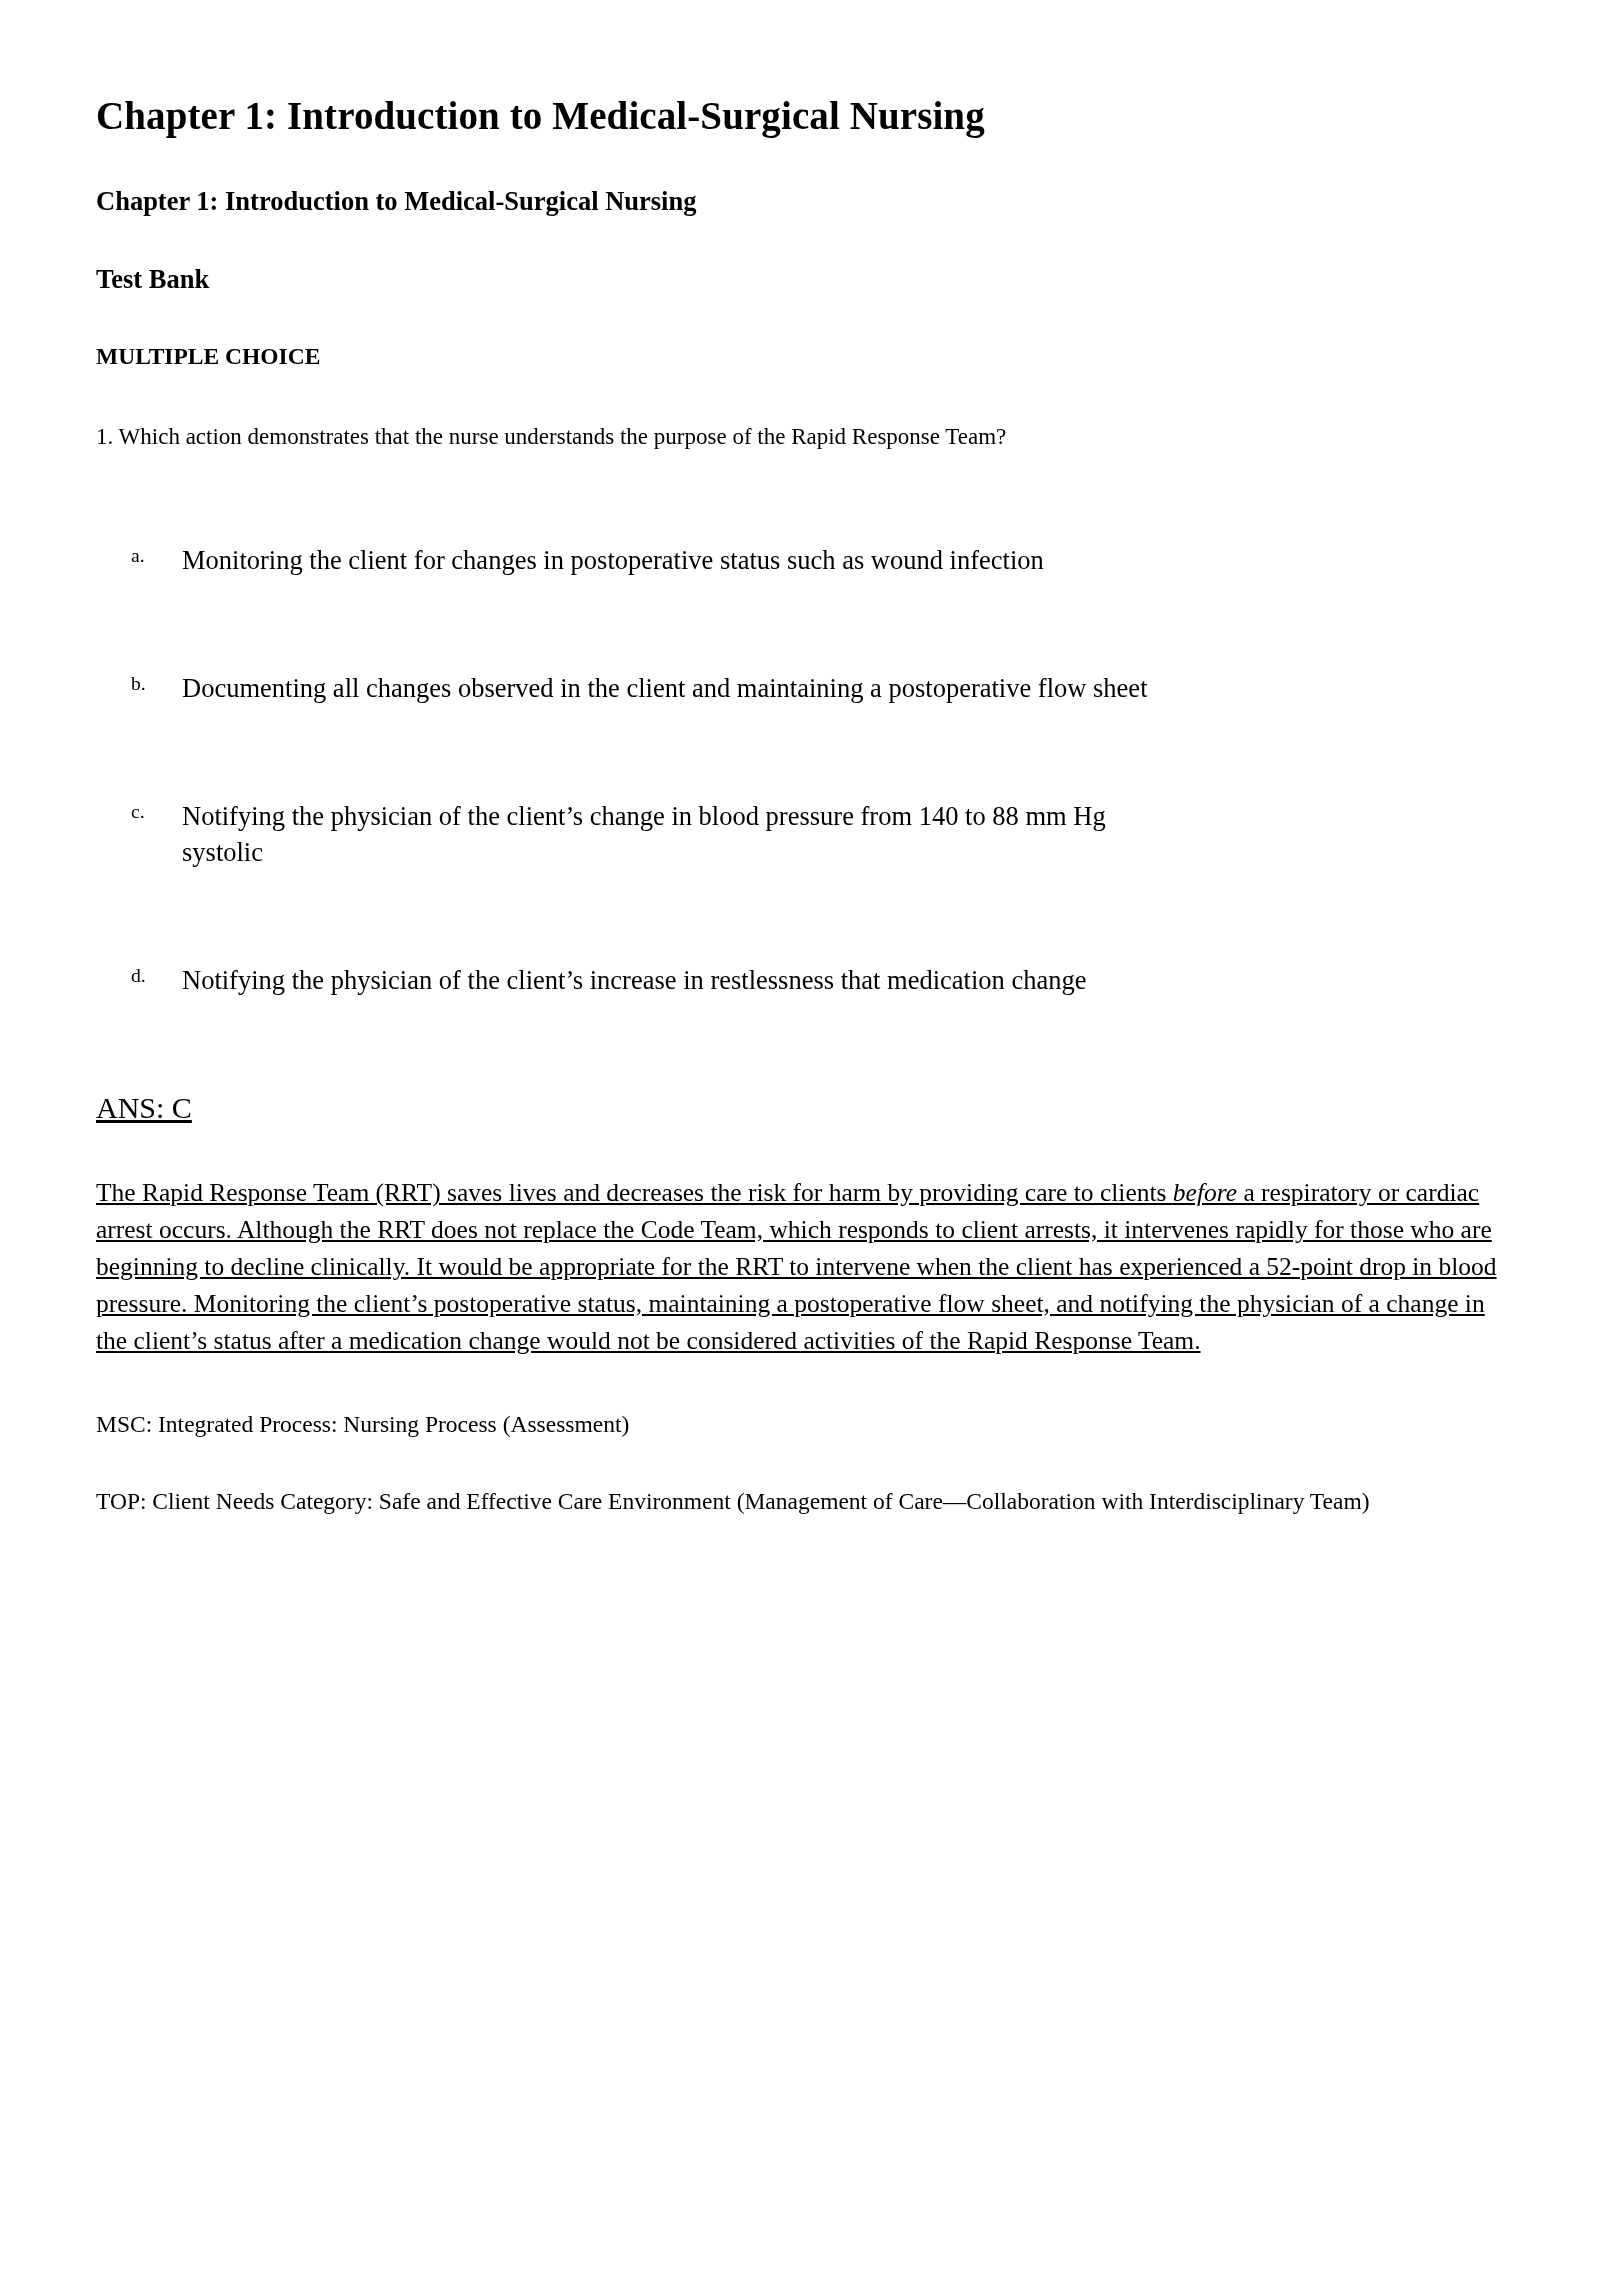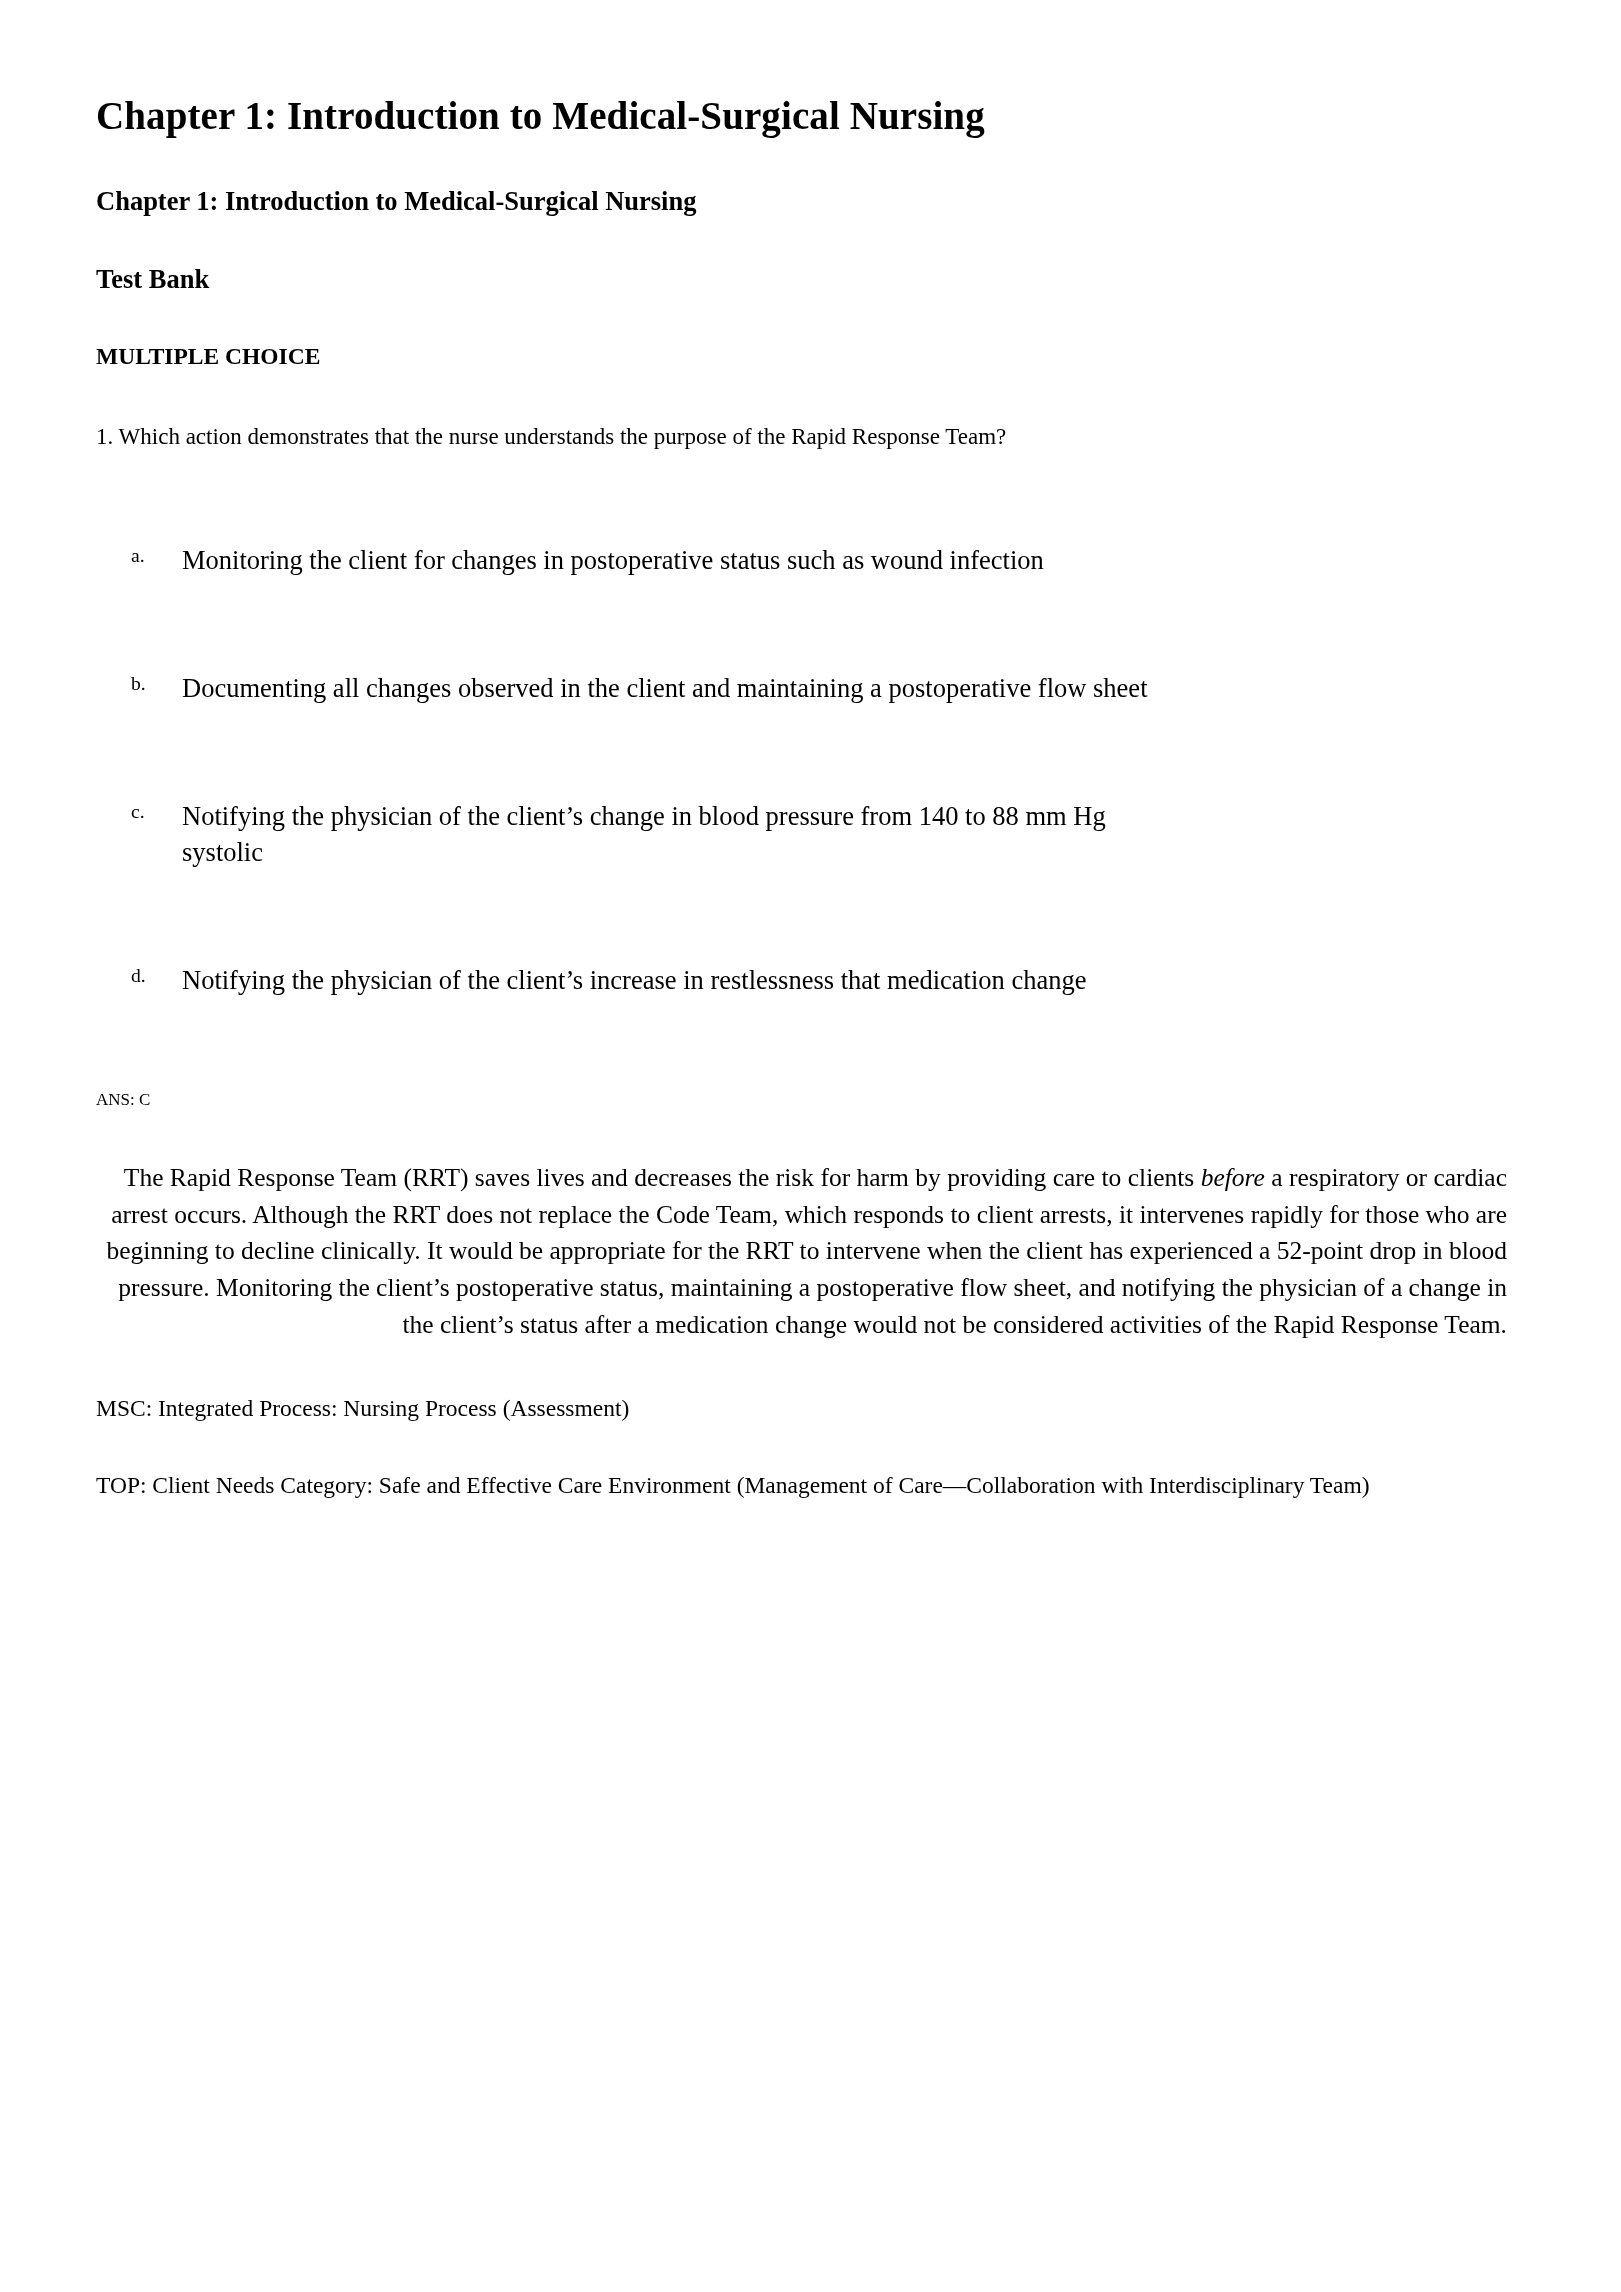--- a/index.html
+++ b/index.html
@@ -73,30 +73,32 @@
     flex: 1 1 auto;
     font-size: 26.5px;
     line-height: 1.36;
     max-width: 1000px;
   }
   .option:last-of-type {
     margin-bottom: 104px;
   }
   
   .ans-line {
-    font-size: 17px;
+    font-size: 30px;
     line-height: 1.2;
     margin: 0 0 49px 0;
+    text-decoration: underline;
   }
   .rationale {
     font-size: 25.5px;
     line-height: 1.45;
     margin: 0 0 47px 0;
     max-width: 1411px;
-    text-align: right;
+    text-align: left;
+    text-decoration: underline;
   }
   .rationale i { font-style: italic; }
   .meta-line {
     font-size: 23.5px;
     line-height: 1.45;
     margin: 0 0 43px 0;
     max-width: 1411px;
   }
   .meta-line:last-child { margin-bottom: 0; }
 </style>

